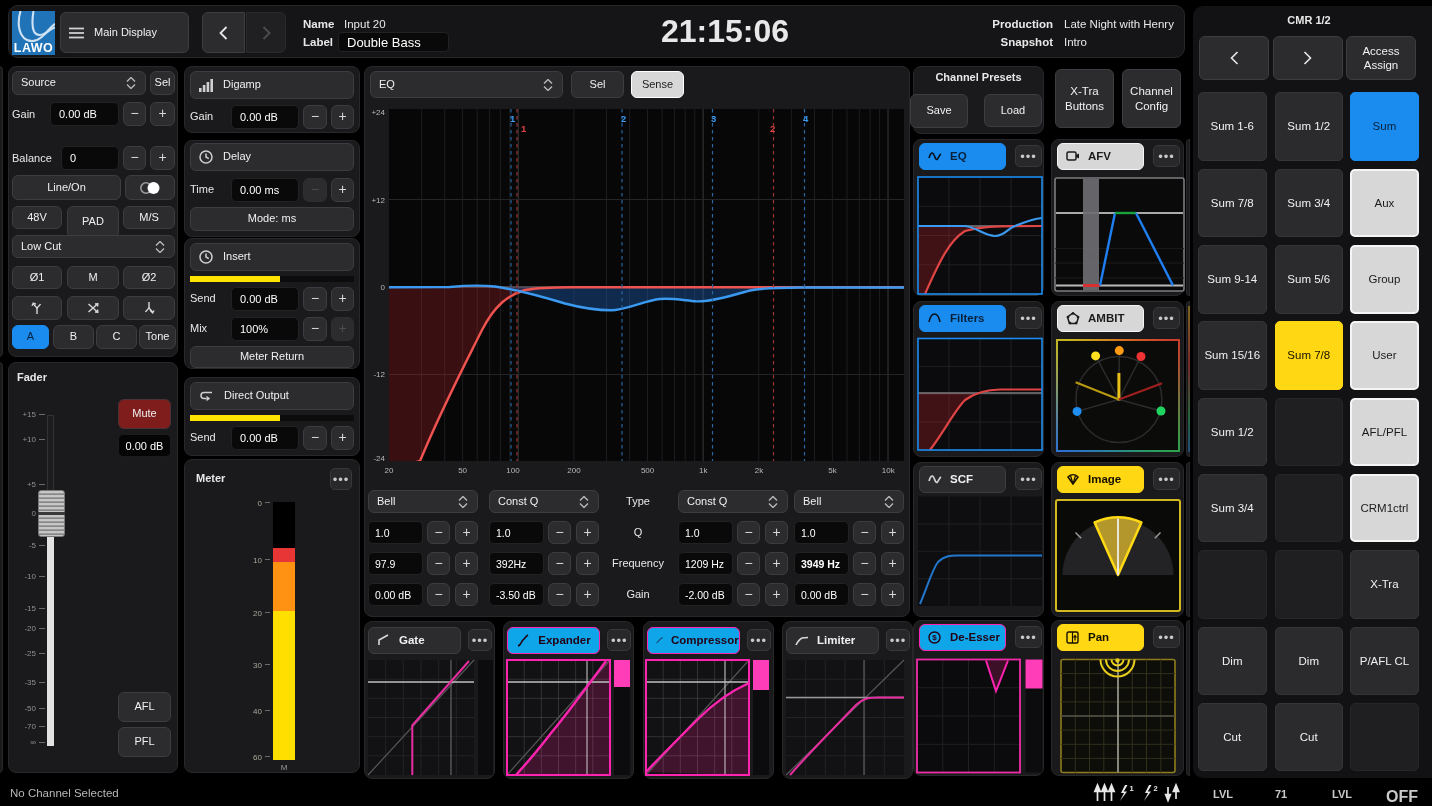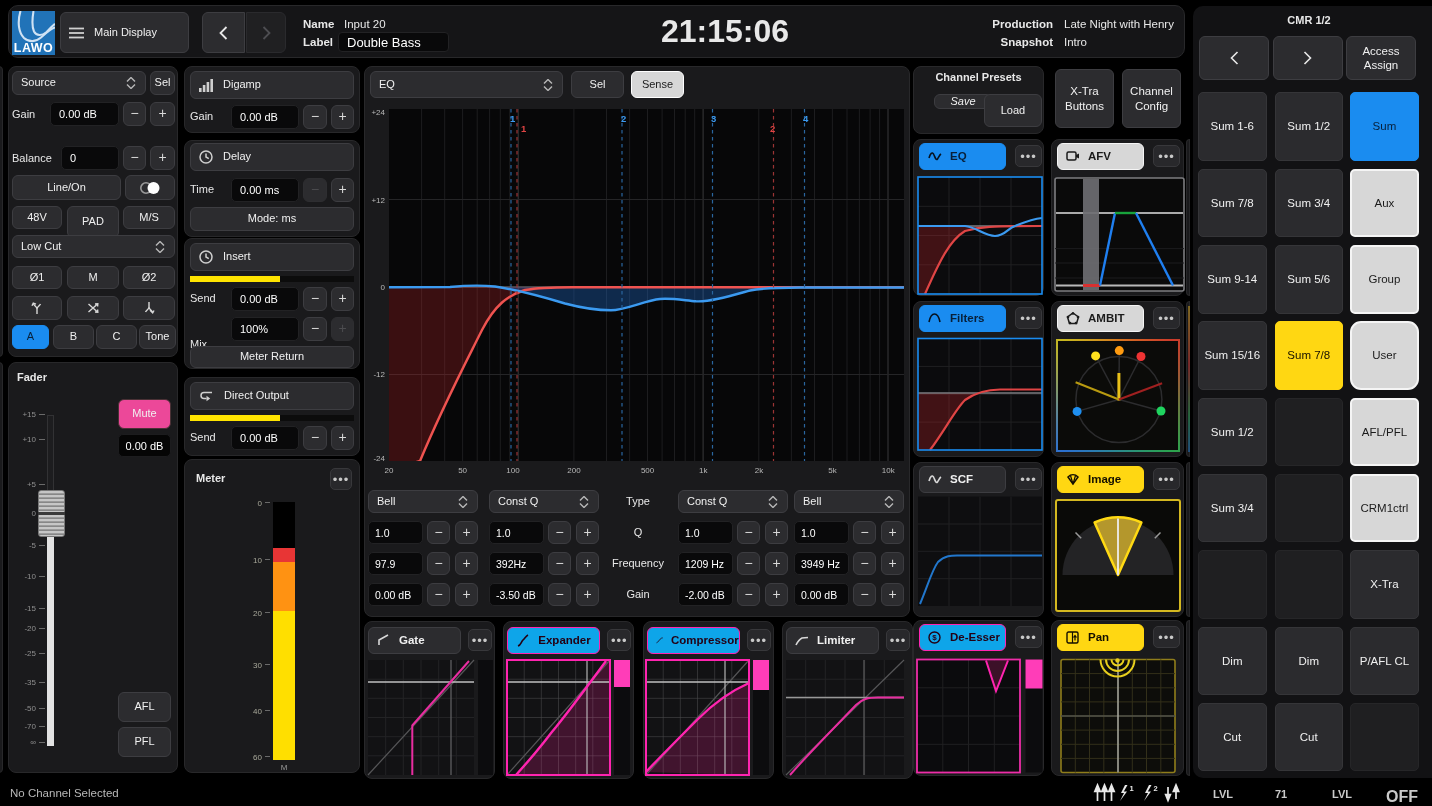--- a/index.html
+++ b/index.html
@@ -156,21 +156,21 @@
     <div class="tick" style="left:18px;top:722px;width:18px;">-70</div>
     <div style="position:absolute;left:39px;top:726px;width:6px;height:1px;background:#6a6a6a;"></div>
     <div class="tick" style="left:18px;top:738px;width:18px;">∞</div>
     <div style="position:absolute;left:39px;top:742px;width:6px;height:1px;background:#6a6a6a;"></div>
   </div>
 
 <div style="position:absolute;left:47px;top:415px;width:7px;height:100px;background:#1d1d1f;border:1px solid #323234;"></div>
 <div style="position:absolute;left:47px;top:515px;width:7px;height:231px;background:#e2e2e2;"></div>
 <div style="position:absolute;left:38px;top:490px;width:27px;height:47px;border-radius:3px;background:repeating-linear-gradient(180deg,#c6c6c6 0px,#c6c6c6 2px,#707070 3px,#9e9e9e 4px);border:1px solid #787878;"></div>
 <div style="position:absolute;left:38px;top:512px;width:27px;height:3px;background:#3a3a3a;"></div>
-<div class="btn" style="left:118px;top:399px;width:53px;height:30px;background:#ec4899;border-color:#4a3135;">Mute</div>
+<div class="btn" style="left:118px;top:399px;width:53px;height:30px;background:#7f1d1d;border-color:#4a3135;">Mute</div>
 <div class="val valc" style="left:118px;top:434px;width:53px;height:23px;background:#050505;border-color:#1c1c1e;">0.00 dB</div>
 <div class="btn" style="left:118px;top:692px;width:53px;height:30px;">AFL</div>
 <div class="btn" style="left:118px;top:727px;width:53px;height:30px;">PFL</div>
 
 <div class="p" style="left:184px;top:66px;width:176px;height:67px;"></div>
 <div class="btn left" style="left:190px;top:71px;width:164px;height:28px;">
   <svg width="14" height="13" viewBox="0 0 14 13" style="position:static;margin-right:10px;">
       <g fill="#cfcfcf">
         <rect x="0" y="9" width="2.6" height="4"></rect>
         <rect x="3.8" y="6" width="2.6" height="7"></rect>
@@ -218,21 +218,21 @@
 <div style="position:absolute;left:190px;top:276px;width:164px;height:6px;background:#0c0c0c;"></div>
 <div style="position:absolute;left:190px;top:276px;width:90px;height:6px;background:#ffe400;"></div>
 <div class="lb" style="left:190px;top:292px;">Send</div>
 <div class="val" style="left:231px;top:287px;width:68px;height:24px;">0.00 dB</div>
 <div class="btn" style="left:303px;top:287px;width:24px;height:24px;">
     <span class="mm">−</span>
   </div>
 <div class="btn" style="left:331px;top:287px;width:23px;height:24px;">
     <span class="pp">+</span>
   </div>
-<div class="lb" style="left:190px;top:338px;">Mix</div>
+<div class="lb" style="left:190px;top:322px;">Mix</div>
 <div class="val" style="left:231px;top:317px;width:68px;height:24px;">100%</div>
 <div class="btn" style="left:303px;top:317px;width:24px;height:24px;">
     <span class="mm">−</span>
   </div>
 <div class="btn" style="left:331px;top:317px;width:23px;height:24px;border-color:#2e2e31;">
     <span class="pp dis">+</span>
   </div>
 <div class="btn" style="left:190px;top:346px;width:164px;height:22px;">Meter Return</div>
 
 <div class="p" style="left:184px;top:377px;width:176px;height:79px;"></div>
@@ -402,21 +402,21 @@
     <div class="btn left" style="left:794px;top:490px;width:110px;height:23px;">Bell<svg class="ddi" width="10" height="12" viewBox="0 0 10 12" style="position:static;">
         <path d="M1,4.5 L5,0.5 L9,4.5 M1,7.5 L5,11.5 L9,7.5" fill="none" stroke="#b8b8b8" stroke-width="1.4"></path>
       </svg></div>
     <div class="val" style="left:794px;top:521px;width:55px;height:23px;font-size:10.5px;padding-left:6px;">1.0</div>
     <div class="btn" style="left:853px;top:521px;width:23px;height:23px;">
       <span class="mm">−</span>
     </div>
     <div class="btn" style="left:881px;top:521px;width:23px;height:23px;">
       <span class="pp">+</span>
     </div>
-    <div class="val" style="left:794px;top:552px;width:55px;height:23px;font-size:10.5px;padding-left:6px;">3949 Hz</div>
+    <div class="val" style="left:794px;top:552px;width:55px;height:23px;font-size:10.5px;padding-left:6px;font-weight:bold;">3949 Hz</div>
     <div class="btn" style="left:853px;top:552px;width:23px;height:23px;">
       <span class="mm">−</span>
     </div>
     <div class="btn" style="left:881px;top:552px;width:23px;height:23px;">
       <span class="pp">+</span>
     </div>
     <div class="val" style="left:794px;top:583px;width:55px;height:23px;font-size:10.5px;padding-left:6px;">0.00 dB</div>
     <div class="btn" style="left:853px;top:583px;width:23px;height:23px;">
       <span class="mm">−</span>
     </div>
@@ -485,21 +485,21 @@
       <line x1="786" y1="775" x2="904" y2="660" stroke="#565658" stroke-width="1.2"></line>
       <line x1="864" y1="660" x2="864" y2="775" stroke="#58585a" stroke-width="1.3"></line>
       <line x1="786" y1="697.5" x2="904" y2="697.5" stroke="#989898" stroke-width="1.3"></line>
       <path d="M790,775 C810,752 838,724 856,705 C862,699 868,697.5 878,697.5 L904,697.5" fill="none" stroke="#e82da0" stroke-width="2"></path>
     </svg>
   </div>
 
 <div id="col4">
     <div class="p" style="left:913px;top:66px;width:131px;height:68px;"></div>
     <div class="lb bold" style="left:913px;top:71px;width:131px;text-align:center;">Channel Presets</div>
-    <div class="btn" style="left:934px;top:94px;width:58px;height:15px;font-style:italic;">Save</div>
+    <div class="btn" style="left:910px;top:94px;width:58px;height:34px;">Save</div>
     <div class="btn" style="left:984px;top:94px;width:58px;height:33px;">Load</div>
     <div class="btn" style="left:1055px;top:69px;width:59px;height:59px;font-size:11.5px;">X-Tra<br>Buttons</div>
     <div class="btn" style="left:1122px;top:69px;width:59px;height:59px;font-size:11.5px;">Channel<br>Config</div>
     <div class="p" style="left:913px;top:139px;width:131px;height:157px;"></div>
     <div class="btn blue left" style="left:919px;top:143px;width:87px;height:27px;font-weight:bold;font-size:11.5px;"><svg width="14" height="13" viewBox="0 0 14 13" style="position:static;margin-right:8px;">
         <path d="M1,8 C2.5,3 4,2 5.5,4 C7,7 8,11 9.5,9 C11,7 11.5,5 13,4" fill="none" stroke="#06121f" stroke-width="1.6"></path>
       </svg>EQ</div>
     <div class="dots" style="left:1015px;top:145px;width:27px;height:22px;">•••</div>
     <div class="p" style="left:913px;top:301px;width:131px;height:156px;"></div>
     <div class="btn blue left" style="left:919px;top:305px;width:87px;height:27px;font-weight:bold;font-size:11.5px;"><svg width="14" height="13" viewBox="0 0 14 13" style="position:static;margin-right:8px;">
@@ -626,21 +626,21 @@
     <div class="btn" style="left:1274.5px;top:92.4px;width:68.5px;height:68.5px;background:#2b2b2e;border-color:#353538;border-radius:5px;font-size:11.5px;">Sum 1/2</div>
     <div class="btn blue" style="left:1350.2px;top:92.4px;width:68.5px;height:68.5px;border-radius:5px;font-size:11.5px;">Sum</div>
     <div class="btn" style="left:1198px;top:168.7px;width:68.5px;height:68.5px;background:#2b2b2e;border-color:#353538;border-radius:5px;font-size:11.5px;">Sum 7/8</div>
     <div class="btn" style="left:1274.5px;top:168.7px;width:68.5px;height:68.5px;background:#2b2b2e;border-color:#353538;border-radius:5px;font-size:11.5px;">Sum 3/4</div>
     <div class="btn lite" style="left:1350.2px;top:168.7px;width:68.5px;height:68.5px;border-radius:5px;border-width:2px;font-size:11.5px;">Aux</div>
     <div class="btn" style="left:1198px;top:245.0px;width:68.5px;height:68.5px;background:#2b2b2e;border-color:#353538;border-radius:5px;font-size:11.5px;">Sum 9-14</div>
     <div class="btn" style="left:1274.5px;top:245.0px;width:68.5px;height:68.5px;background:#2b2b2e;border-color:#353538;border-radius:5px;font-size:11.5px;">Sum 5/6</div>
     <div class="btn lite" style="left:1350.2px;top:245.0px;width:68.5px;height:68.5px;border-radius:5px;border-width:2px;font-size:11.5px;">Group</div>
     <div class="btn" style="left:1198px;top:321.3px;width:68.5px;height:68.5px;background:#2b2b2e;border-color:#353538;border-radius:5px;font-size:11.5px;">Sum 15/16</div>
     <div class="btn yel" style="left:1274.5px;top:321.3px;width:68.5px;height:68.5px;border-radius:5px;font-size:11.5px;">Sum 7/8</div>
-    <div class="btn lite" style="left:1350.2px;top:321.3px;width:68.5px;height:68.5px;border-radius:11px;border-width:2px;font-size:11.5px;">User</div>
+    <div class="btn lite" style="left:1350.2px;top:321.3px;width:68.5px;height:68.5px;border-radius:5px;border-width:2px;font-size:11.5px;">User</div>
     <div class="btn" style="left:1198px;top:397.6px;width:68.5px;height:68.5px;background:#2b2b2e;border-color:#353538;border-radius:5px;font-size:11.5px;">Sum 1/2</div>
     <div class="btn" style="left:1274.5px;top:397.6px;width:68.5px;height:68.5px;background:#1f1f21;border-color:#262628;border-radius:5px;font-size:11.5px;"></div>
     <div class="btn lite" style="left:1350.2px;top:397.6px;width:68.5px;height:68.5px;border-radius:5px;border-width:2px;font-size:11.5px;">AFL/PFL</div>
     <div class="btn" style="left:1198px;top:473.9px;width:68.5px;height:68.5px;background:#2b2b2e;border-color:#353538;border-radius:5px;font-size:11.5px;">Sum 3/4</div>
     <div class="btn" style="left:1274.5px;top:473.9px;width:68.5px;height:68.5px;background:#1f1f21;border-color:#262628;border-radius:5px;font-size:11.5px;"></div>
     <div class="btn lite" style="left:1350.2px;top:473.9px;width:68.5px;height:68.5px;border-radius:5px;border-width:2px;font-size:11.5px;">CRM1ctrl</div>
     <div class="btn" style="left:1198px;top:550.2px;width:68.5px;height:68.5px;background:#1f1f21;border-color:#262628;border-radius:5px;font-size:11.5px;"></div>
     <div class="btn" style="left:1274.5px;top:550.2px;width:68.5px;height:68.5px;background:#1f1f21;border-color:#262628;border-radius:5px;font-size:11.5px;"></div>
     <div class="btn" style="left:1350.2px;top:550.2px;width:68.5px;height:68.5px;background:#2b2b2e;border-color:#353538;border-radius:5px;font-size:11.5px;">X-Tra</div>
     <div class="btn" style="left:1198px;top:626.5px;width:68.5px;height:68.5px;background:#2b2b2e;border-color:#353538;border-radius:5px;font-size:11.5px;">Dim</div>

